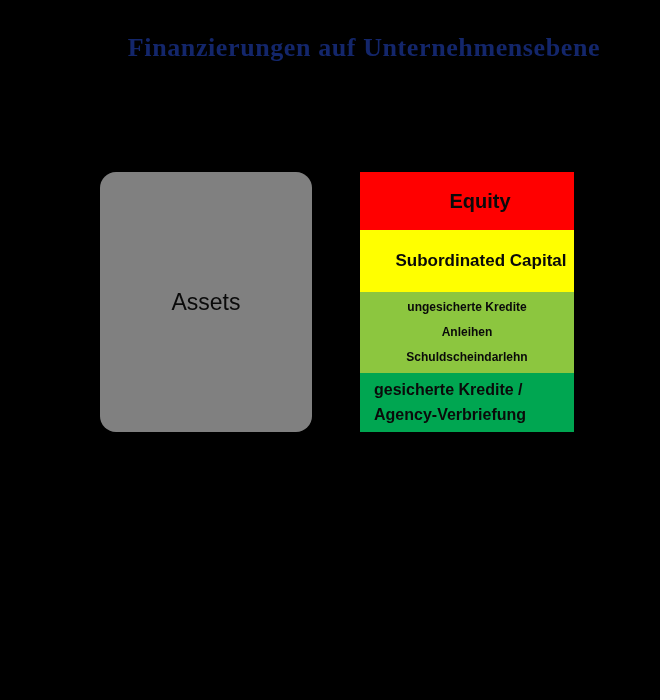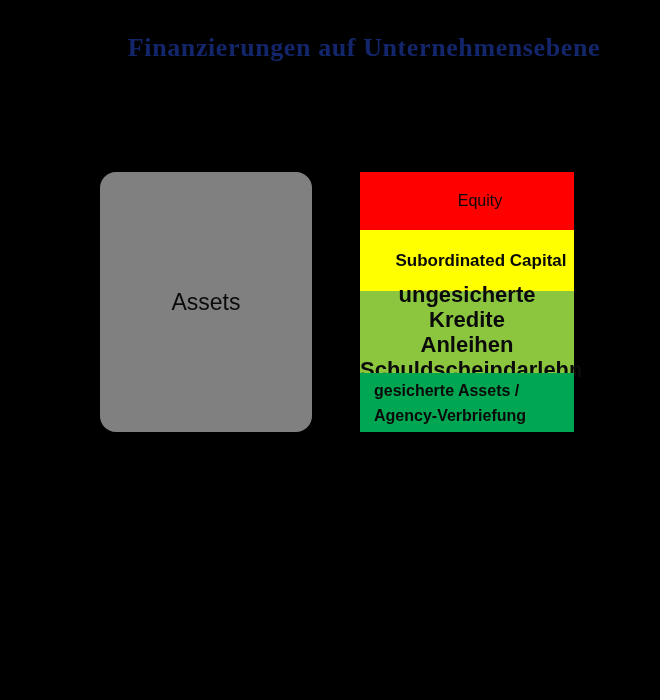--- a/index.html
+++ b/index.html
@@ -94,22 +94,22 @@
     width: 100%;
     white-space: pre-line;
   }
 
   
   #band-equity {
     background: #FF0000;
     height: 59px;
   }
   #band-equity .band-label {
-    font-size: 16px;
-    font-weight: 400;
+    font-size: 20px;
+    font-weight: 700;
     line-height: 28px;
     padding-left: 26px;
   }
 
   
   #band-subordinated {
     background: #FFFF00;
     height: 63px;
     padding-left: 28px;
   }
@@ -118,21 +118,21 @@
     font-weight: 700;
     line-height: 20px;
   }
 
   
   #band-unsecured {
     background: #8CC63F;
     height: 82px;
   }
   #band-unsecured .band-label {
-    font-size: 22px;
+    font-size: 12px;
     font-weight: 700;
     line-height: 25px;
   }
 
   
   #band-secured {
     background: #00A651;
     height: 60px;
   }
   #band-secured .band-label {
@@ -167,19 +167,19 @@
         <span class="band-label">Subordinated Capital</span>
       </div>
 
       <div class="stack-band" id="band-unsecured">
         <span class="band-label">ungesicherte Kredite
 Anleihen
 Schuldscheindarlehn</span>
       </div>
 
       <div class="stack-band" id="band-secured">
-        <span class="band-label">gesicherte Assets /
+        <span class="band-label">gesicherte Kredite /
 Agency-Verbriefung</span>
       </div>
 
     </div>
   </div>
 </div>
 
 </body></html>

